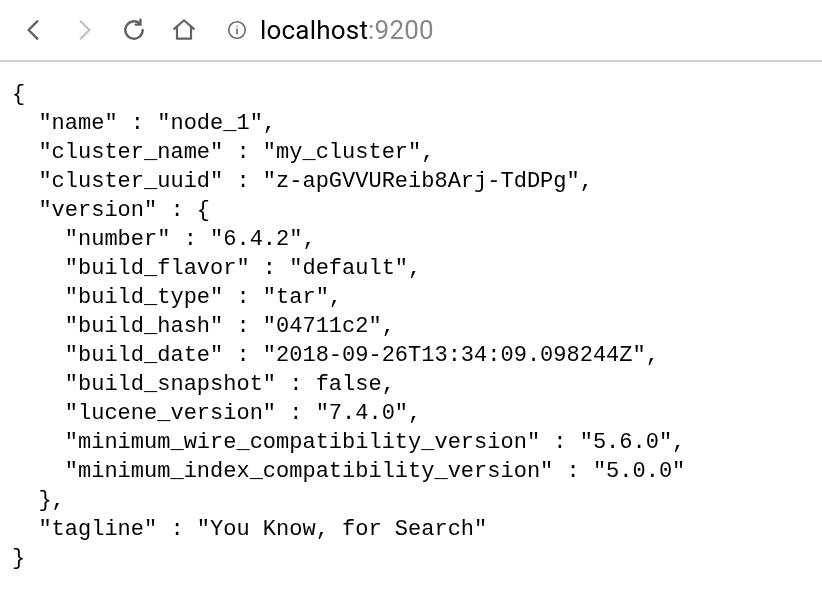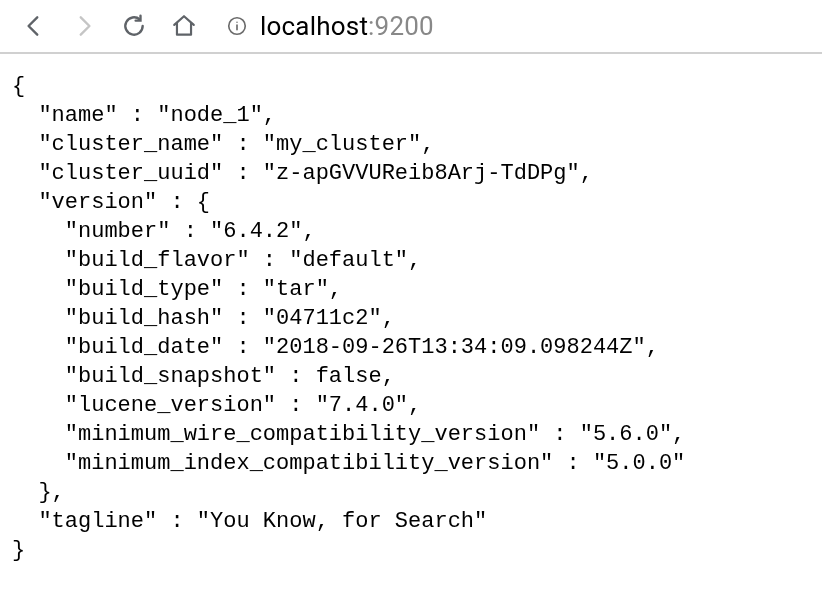--- a/index.html
+++ b/index.html
@@ -6,21 +6,21 @@
     body {
       font-family: -apple-system, BlinkMacSystemFont, "Segoe UI", Roboto, sans-serif;
       background: #ffffff;
       width: 822px;
       height: 606px;
       overflow: hidden;
     }
     .toolbar {
       display: flex;
       align-items: center;
-      height: 54px;
+      height: 62px;
       padding: 0 12px;
       border-bottom: 2px solid #d0d0d0;
       gap: 6px;
     }
     .nav-btn {
       width: 44px;
       height: 44px;
       display: flex;
       align-items: center;
       justify-content: center;

